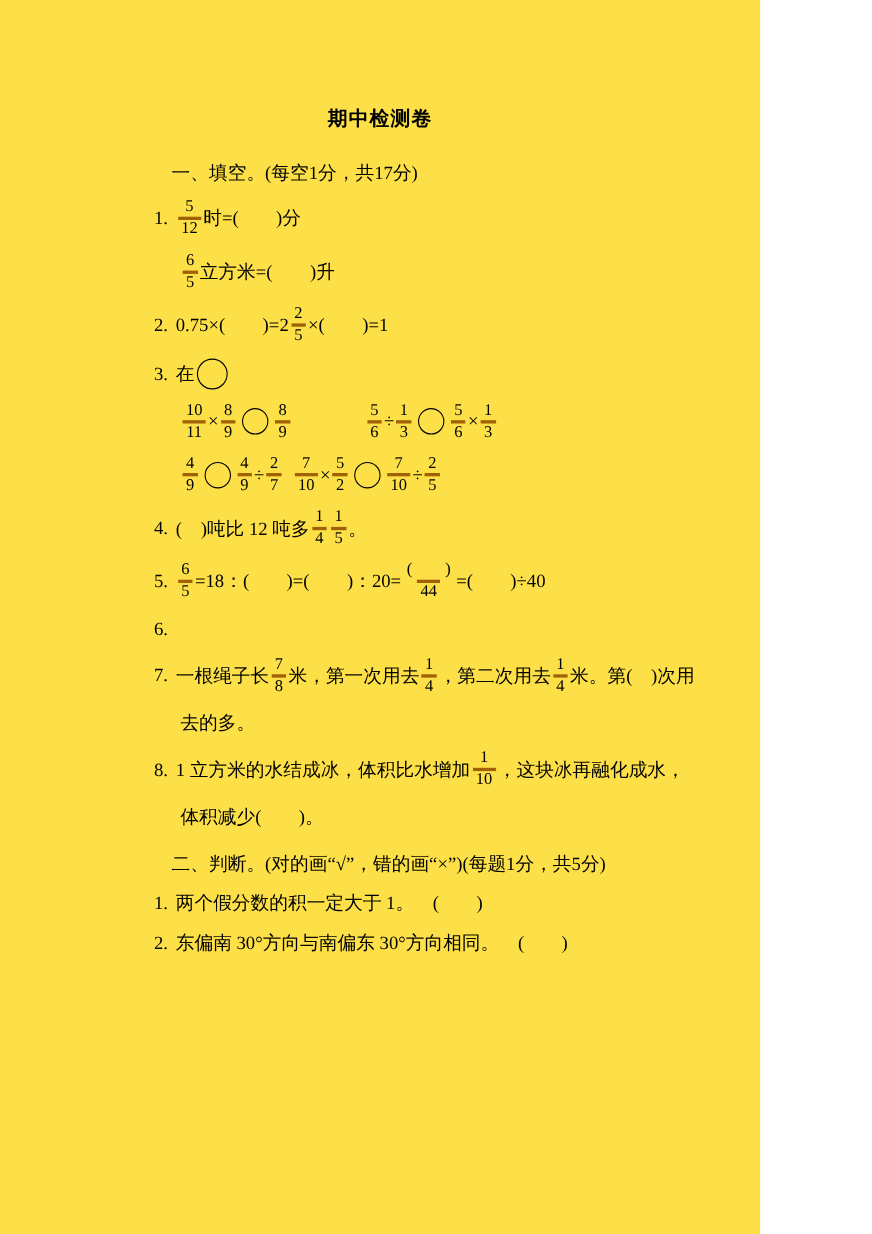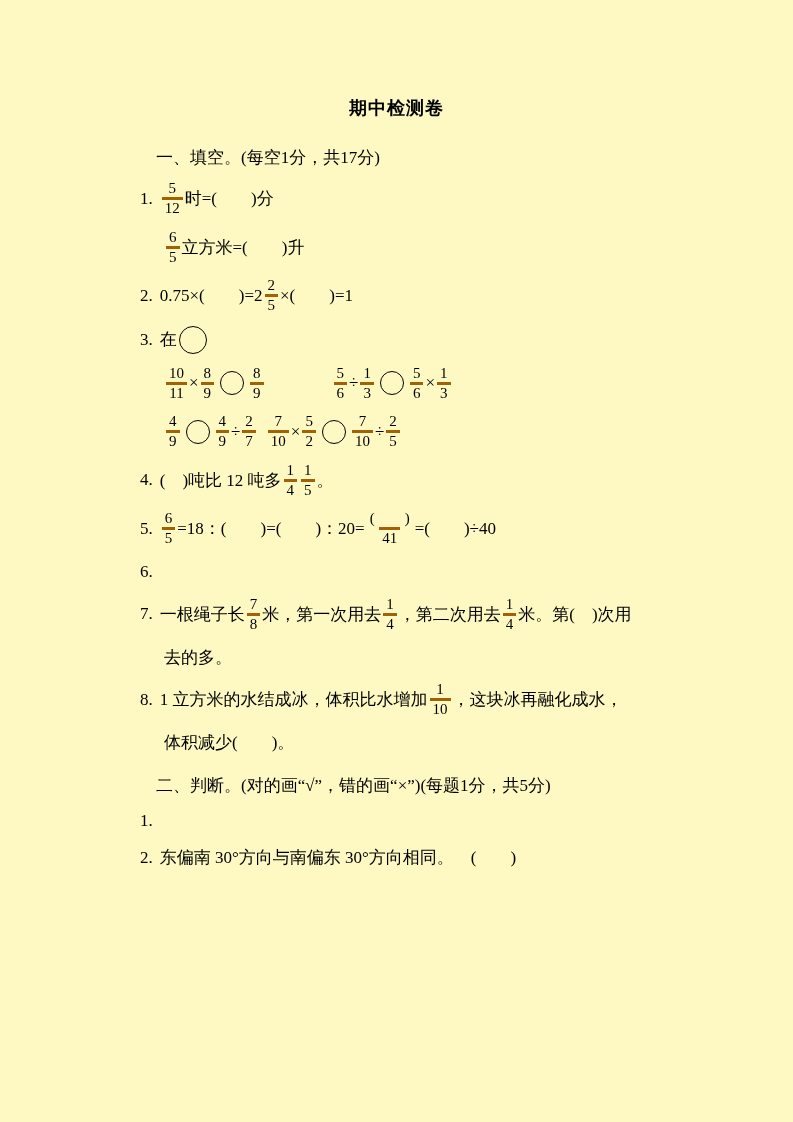--- a/index.html
+++ b/index.html
@@ -2,24 +2,24 @@
 <html><head>
 <meta charset="utf-8">
 <style>
   html, body {
     margin: 0;
     padding: 0;
     background: #ffffff;
   }
   .page {
     position: relative;
-    width: 793px;
+    width: 691px;
     height: 1122px;
     box-sizing: border-box;
-    background: #fef9c3;
+    background: #fde047;
     color: #000000;
     font-family: "Liberation Serif", "DejaVu Serif", serif;
     font-size: 17px;
     padding: 96px 120px 0 140px;
     overflow: hidden;
   }
   .title {
     text-align: center;
     font-weight: bold;
     font-size: 18px;
@@ -213,21 +213,21 @@
         <div class="question">
           <div class="line">
             <span class="qnum">5.</span>
             <span class="frac">
               <span class="fnum">6</span>
               <span class="fden">5</span>
             </span>
             <span class="txt">=18：(　　)=(　　)：20=</span>
             <span class="frac">
               <span class="fnum">(　　)</span>
-              <span class="fden">41</span>
+              <span class="fden">44</span>
             </span>
             <span class="txt">=(　　)÷40</span>
           </div>
         </div>
         <div class="question">
           <div class="line">
             <span class="qnum">6.</span>
           </div>
         </div>
         <div class="question">
@@ -269,20 +269,21 @@
             <span class="indent"></span>
             <span class="txt">体积减少(　　)。</span>
           </div>
         </div>
       </div>
       <div class="section">
         <div class="sec-heading">二、判断。(对的画“√”，错的画“×”)(每题1分，共5分)</div>
         <div class="question">
           <div class="line">
             <span class="qnum">1.</span>
+            <span class="txt">两个假分数的积一定大于 1。　(　　)</span>
           </div>
         </div>
         <div class="question">
           <div class="line">
             <span class="qnum">2.</span>
             <span class="txt">东偏南 30°方向与南偏东 30°方向相同。　(　　)</span>
           </div>
         </div>
       </div>
     </div>

